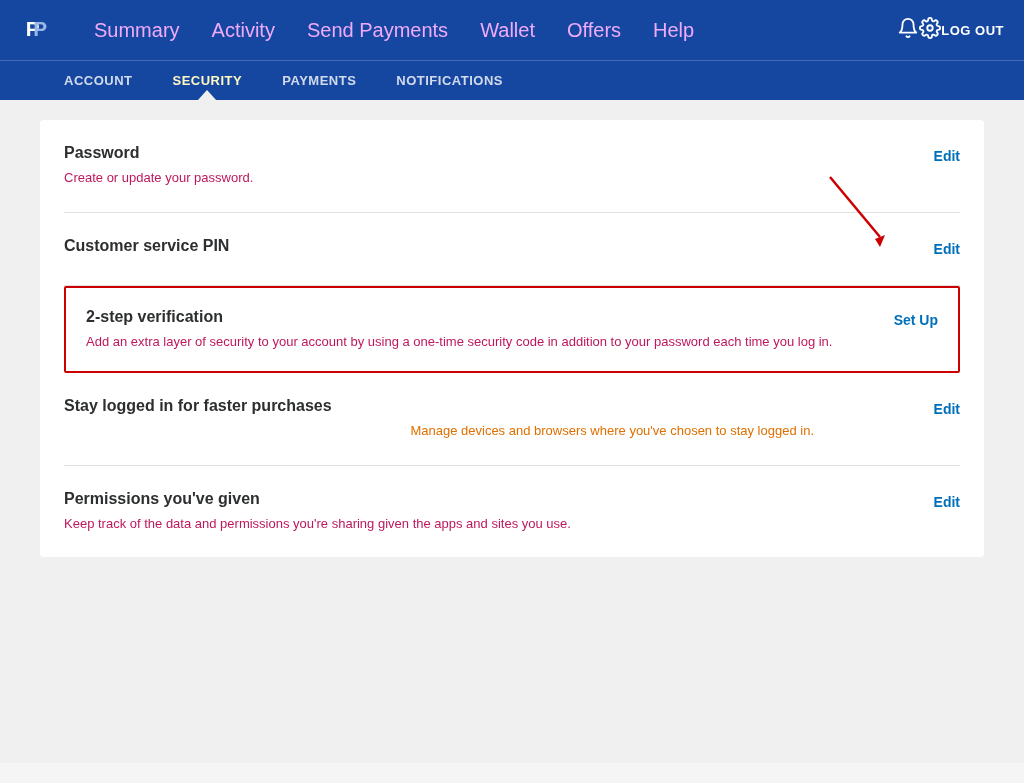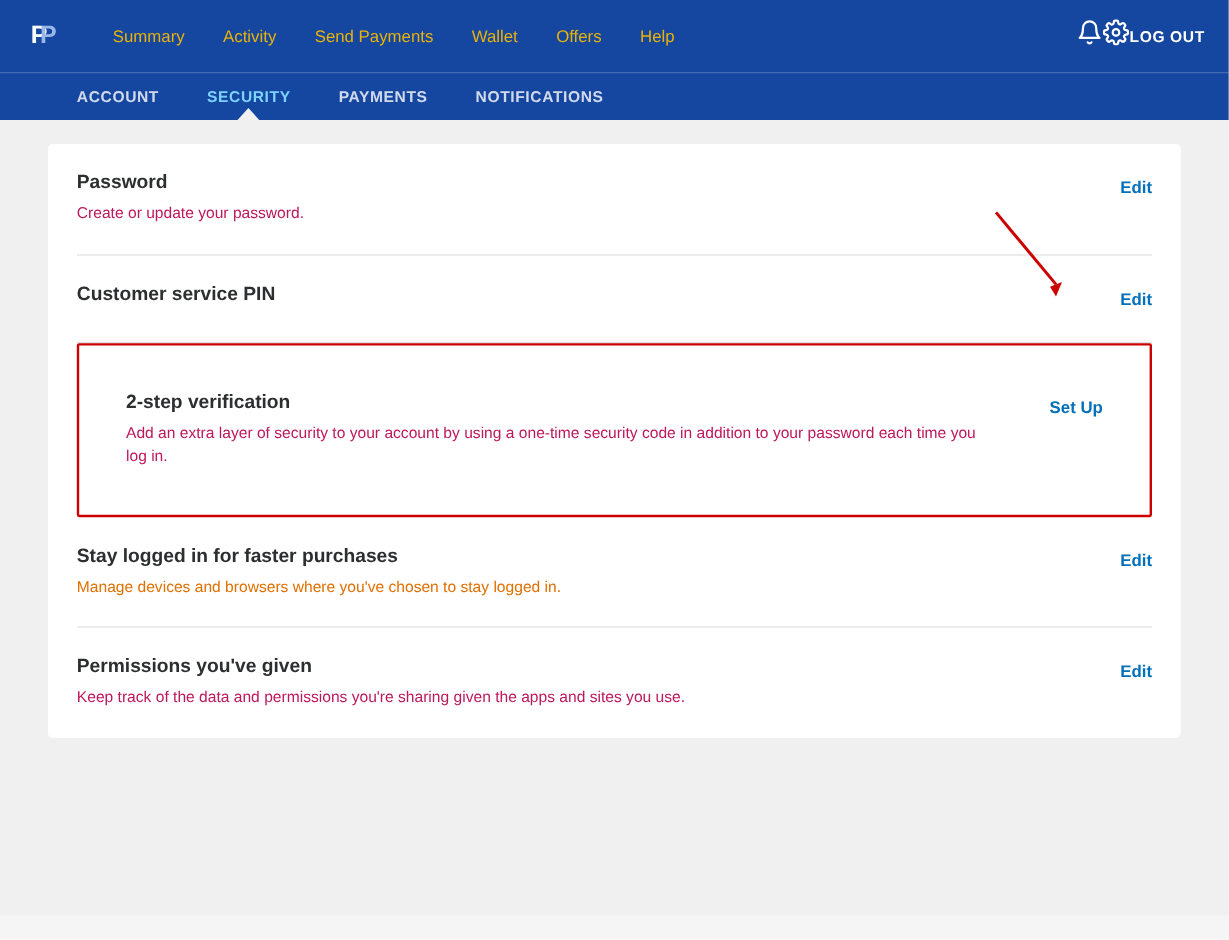--- a/index.html
+++ b/index.html
@@ -19,23 +19,23 @@
       margin-right: 24px;
       flex-shrink: 0;
     }
     .nav-links {
       display: flex;
       align-items: center;
       gap: 4px;
       flex: 1;
     }
     .nav-link {
-      color: #eab308;
+      color: #f0abfc;
       text-decoration: none;
-      font-size: 14px;
+      font-size: 20px;
       font-weight: 500;
       padding: 6px 14px;
       border-radius: 4px;
       cursor: pointer;
     }
     .nav-right {
       display: flex;
       align-items: center;
     }
     .nav-icon {
@@ -63,21 +63,21 @@
     .sub-nav-item {
       color: rgba(255,255,255,0.8);
       font-size: 13px;
       font-weight: 600;
       padding: 12px 4px;
       cursor: pointer;
       letter-spacing: 0.5px;
       position: relative;
     }
     .sub-nav-item.active {
-      color: #7dd3fc;
+      color: #fef9c3;
     }
     .sub-nav-item.active::after {
       content: '';
       position: absolute;
       bottom: -1px;
       left: 50%;
       transform: translateX(-50%);
       width: 0;
       height: 0;
       border-left: 10px solid transparent;
@@ -203,33 +203,33 @@
 
         <svg style="position:absolute; right:50px; top:-70px; width:90px; height:90px; pointer-events:none; overflow:visible;" xmlns="http://www.w3.org/2000/svg">
           <line x1="10" y1="10" x2="60" y2="70" stroke="#cc0000" stroke-width="2.5"></line>
           <polygon points="55,72 65,68 60,80" fill="#cc0000"></polygon>
         </svg>
         <div class="section-action">Edit</div>
       </div>
     </div>
 
     <div style="border: 2px solid #cc0000; border-radius:2px; margin: 0 -0px; padding: 0;">
-      <div class="section-row" style="border-bottom:none; margin:0; padding: 39px;">
+      <div class="section-row" style="border-bottom:none; margin:0; padding: 20px;">
         <div class="section-text">
           <div class="section-title">2-step verification</div>
           <div class="section-desc">Add an extra layer of security to your account by using a one-time security code in addition to your password each time you log in.</div>
         </div>
         <div class="section-action">Set Up</div>
       </div>
     </div>
 
     <div class="section-row">
       <div class="section-text">
         <div class="section-title">Stay logged in for faster purchases</div>
-        <div class="section-desc orange" style="color:#e07000;">Manage devices and browsers where you've chosen to stay logged in.</div>
+        <div class="section-desc orange" style="color:#e07000;text-align:right;">Manage devices and browsers where you've chosen to stay logged in.</div>
       </div>
       <div class="section-action">Edit</div>
     </div>
 
     <div class="section-row">
       <div class="section-text">
         <div class="section-title">Permissions you've given</div>
         <div class="section-desc">Keep track of the data and permissions you're sharing given the apps and sites you use.</div>
       </div>
       <div class="section-action">Edit</div>

